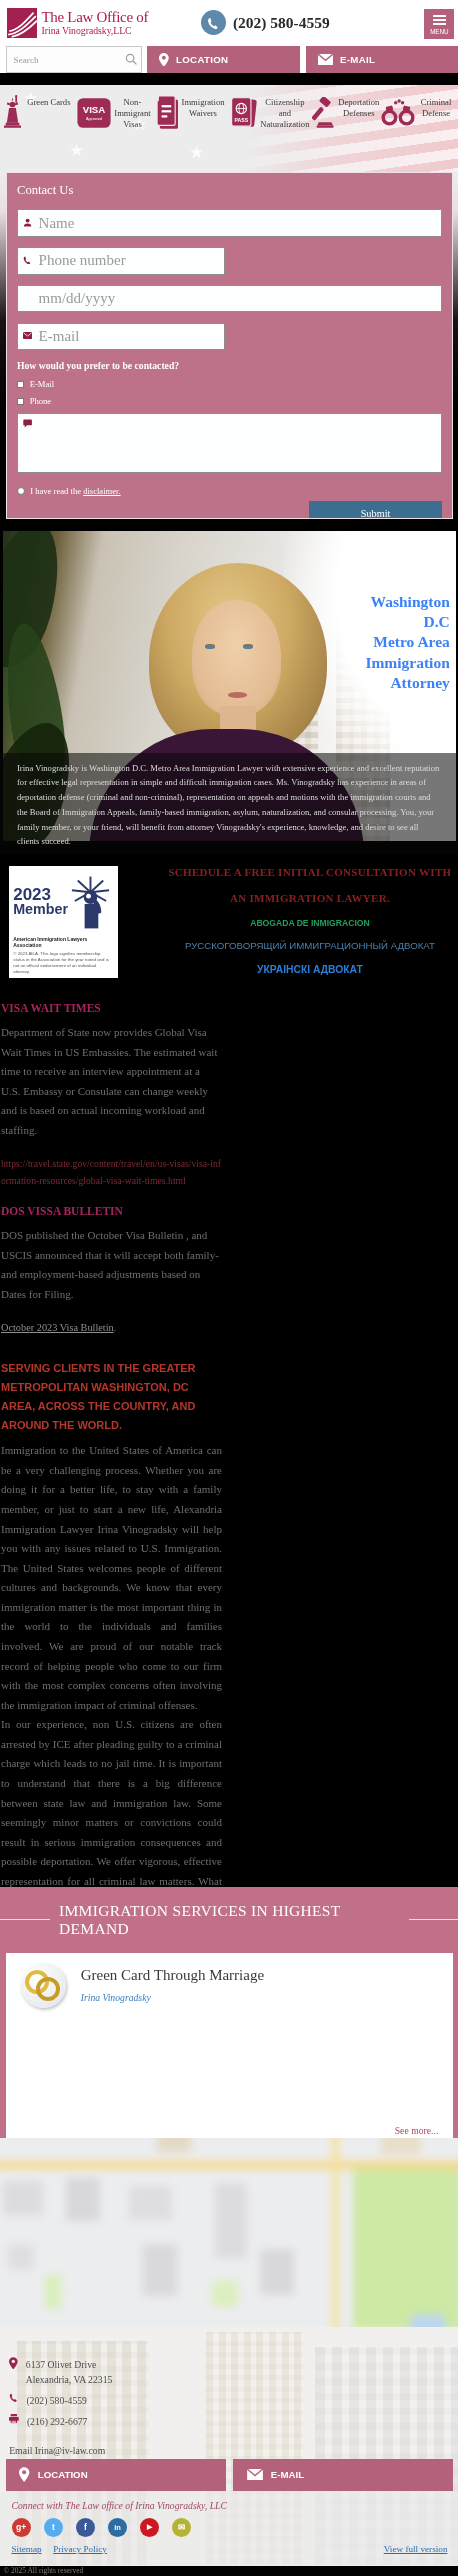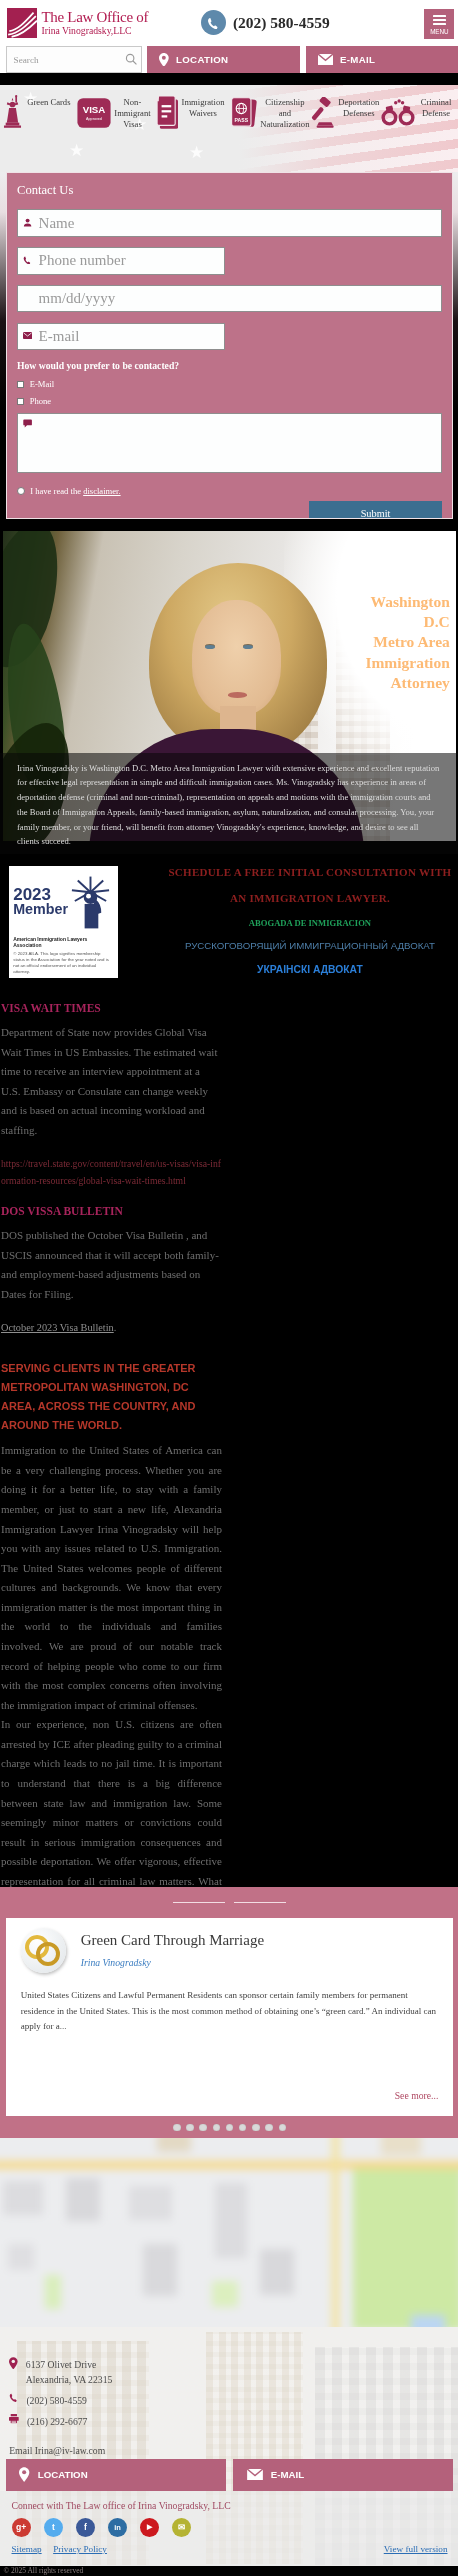--- a/index.html
+++ b/index.html
@@ -70,37 +70,37 @@
   .bldg-tower { position:absolute; opacity:0.45; background:
       repeating-linear-gradient(0deg, rgba(150,120,90,0.5) 0 5.2px, rgba(230,220,205,0.4) 5.2px 11.5px),
       repeating-linear-gradient(90deg, rgba(150,120,90,0.45) 0 5.7px, rgba(235,228,215,0.5) 5.7px 12.6px); }
   .hair { position:absolute; left:146px; top:32px; width:178px; height:195px; border-radius:50% 50% 46% 46%; background:radial-gradient(ellipse at 45% 30%, #e3c887 0%, #cda862 45%, #9c7a41 85%); }
   .face { position:absolute; left:189px; top:69px; width:89px; height:115px; border-radius:48% 48% 42% 42%; background:radial-gradient(ellipse at 50% 40%, #efd0ab 0%, #e2bb92 70%, #caa076 100%); }
   .eye { position:absolute; width:9.7px; height:4px; border-radius:50%; background:#5d7e93; box-shadow:0 -1.1px 0 #7a6a52; }
   .lips { position:absolute; left:225px; top:161px; width:19.5px; height:5.7px; border-radius:50%; background:#bb6a5f; }
   .neck { position:absolute; left:217px; top:175px; width:36px; height:34px; background:#ddb58e; }
   .blazer { position:absolute; left:86px; top:198px; width:275px; height:126px; background:#3a1636; border-radius:45% 45% 0 0/100% 100% 0 0; }
   .hero-wedge { position:absolute; right:0; top:0; width:172px; height:264px; background:radial-gradient(ellipse at 105% 25%, #ffffff 50%, rgba(255,255,255,0) 74%); }
-  .hero-title { position:absolute; right:9.2px; top:73px; text-align:right; color:#fdba74; font-size:15.5px; font-weight:bold; line-height:1.32; z-index:5; }
+  .hero-title { position:absolute; right:9.2px; top:73px; text-align:right; color:#3b82f6; font-size:15.5px; font-weight:bold; line-height:1.32; z-index:5; }
   .hero-overlay { position:absolute; left:0; right:0; bottom:0; height:101px; background:rgba(8,8,8,0.55); z-index:6; padding:8px 17px; }
   .hero-overlay p { color:#dcdcdc; font-size:8.6px; line-height:1.72; }
 
   
   .content { background:#000; height:1033px; padding-top:12.6px; overflow:hidden; }
   .content-top { display:flex; }
   .aila-box { width:109px; margin-left:8.6px; background:#fff; padding:4.6px 4.6px 3.4px; flex:0 0 auto; }
   .aila-top { display:flex; align-items:center; }
   .aila-years { color:#2b3a6b; font-family:"Liberation Sans", sans-serif; font-weight:bold; line-height:0.95; }
   .aila-year { font-size:17px; }
   .aila-member { font-size:14.3px; }
   .aila-org { font-family:"Liberation Sans", sans-serif; font-weight:bold; font-size:5px; color:#222; margin-top:3.4px; }
   .aila-note { font-family:"Liberation Sans", sans-serif; font-size:4.4px; color:#555; margin-top:2.9px; line-height:1.35; }
   .consult { flex:1; margin-left:49px; margin-right:5.7px; text-align:center; }
   .consult-l1, .consult-l2 { color:#8e1f1f; font-size:11px; font-weight:bold; letter-spacing:0.3px; margin-bottom:13.8px; }
-  .consult-es { color:#1fa05a; font-family:Liberation Serif, serif; font-weight:bold; font-size:8.6px; margin-bottom:12.6px; }
+  .consult-es { color:#1fa05a; font-family:Liberation Sans, sans-serif; font-weight:bold; font-size:8.6px; margin-bottom:12.6px; }
   .consult-ru { color:#4d7ea8; font-family:"Liberation Sans", sans-serif; font-size:9.7px; margin-bottom:12.6px; }
   .consult-ua { color:#2b7fd9; font-family:"Liberation Sans", sans-serif; font-weight:bold; font-size:10.3px; }
   .col { width:221px; margin-left:1px; }
   .h-maroon { color:#a8245c; font-size:11.5px; font-weight:bold; margin-top:15px; margin-bottom:6.9px; line-height:1.3; }
   .h-red { color:#b5372a; font-family:"Liberation Sans", sans-serif; font-size:11px; font-weight:bold; line-height:1.75; margin-top:26px; margin-bottom:5.7px; }
   .col p { color:#6e6e6e; font-size:11px; line-height:1.78; text-align:justify; }
   .col .p-loose { text-align:left; }
   .link-dim { display:block; color:#7c2a36; font-size:9.7px; line-height:1.7; margin-top:16px; word-break:break-all; text-decoration:none; }
   .bulletin-link { color:#8f8f8f; text-decoration:underline; font-size:10.3px; }
   .bulletin-wrap { margin-top:17px; margin-bottom:4.6px; color:#6e6e6e; font-size:10.3px; }
@@ -131,21 +131,21 @@
   .footer-wrap { position:relative; background:#f1f0ee; }
   .bldg-layer { position:absolute; inset:0; overflow:hidden; }
   .fbldg { position:absolute; opacity:0.3; }
   .f-contact { position:relative; z-index:2; height:132px; padding:30px 0 0 9.2px; }
   .f-row { display:flex; gap:8px; align-items:flex-start; margin-bottom:5.7px; color:#4c4c4c; font-size:9.7px; }
   .f-row .txt { line-height:1.6; }
   .f-email { margin-top:15px; color:#4c4c4c; font-size:9.7px; }
   .f-buttons { position:relative; z-index:2; height:32px; display:flex; gap:6.9px; padding:0 5.7px; }
   .f-btn { flex:1; background:#b4617b; color:#fff; display:flex; align-items:center; gap:8px; padding-left:13.8px; font-family:"Liberation Sans", sans-serif; font-weight:bold; font-size:9.7px; cursor:pointer; }
   .connect { position:relative; z-index:2; height:75px; padding:9.2px 11.5px 0; background:rgba(233,233,233,0.6); }
-  .connect-title { color:#a04a62; font-size:9.7px; }
+  .connect-title { font-style:italic; color:#a04a62; font-size:9.7px; }
   .social-row { display:flex; gap:12.6px; margin-top:6.9px; }
   .soc { width:19.5px; height:19.5px; border-radius:50%; display:flex; align-items:center; justify-content:center; color:#fff; font-family:"Liberation Sans", sans-serif; font-weight:bold; font-size:8.6px; cursor:pointer; }
   .links-row { display:flex; justify-content:space-between; margin-top:7px; font-size:9.2px; }
   .links-left { display:flex; gap:11.5px; }
   .blue-link { color:#2a6db5; text-decoration:underline; cursor:pointer; }
   .bottom-bar { height:10.3px; background:#000; color:#8a7f7f; font-size:7.5px; padding-left:3.4px; line-height:10.3px; }
 </style>
 </head>
 <body>
 
@@ -456,34 +456,34 @@
       <p>Immigration to the United States of America can be a very challenging process. Whether you are doing it for a better life, to stay with a family member, or just to start a new life, Alexandria Immigration Lawyer Irina Vinogradsky will help you with any issues related to U.S. Immigration. The United States welcomes people of different cultures and backgrounds. We know that every immigration matter is the most important thing in the world to the individuals and families involved. We are proud of our notable track record of helping people who come to our firm with the most complex concerns often involving the immigration impact of criminal offenses.</p>
 
       <p>In our experience, non U.S. citizens are often arrested by ICE after pleading guilty to a criminal charge which leads to no jail time. It is important to understand that there is a big difference between state law and immigration law. Some seemingly minor matters or convictions could result in serious immigration consequences and possible deportation. We offer vigorous, effective representation for all criminal law matters. What sets us apart is the fact that we handle cases with both criminal and immigration ramifications daily.</p>
 
     </div>
   </div>
 
   <div class="demand">
     <div class="demand-head">
       <span class="line"></span>
+      <span>IMMIGRATION SERVICES IN HIGHEST DEMAND</span>
       <span class="line"></span>
     </div>
     <div class="card">
       <div class="card-top">
         <div class="rings">
           <span class="ring r1"></span>
             <span class="ring r2"></span>
         </div>
         <div>
           <div class="card-title">Green Card Through Marriage</div>
           <div class="card-author">Irina Vinogradsky</div>
         </div>
       </div>
-      <div class="card-excerpt">United States Citizens and Lawful Permanent Residents can sponsor certain family members for permanent residence in the United States. This is the most common method of obtaining one’s “green card.” An individual can apply for a...</div>
       <div class="see-more">See more...</div>
     </div>
     <div class="dots">
       <span class="dot"></span>
       <span class="dot"></span>
       <span class="dot"></span>
       <span class="dot"></span>
       <span class="dot"></span>
       <span class="dot"></span>
       <span class="dot"></span>

